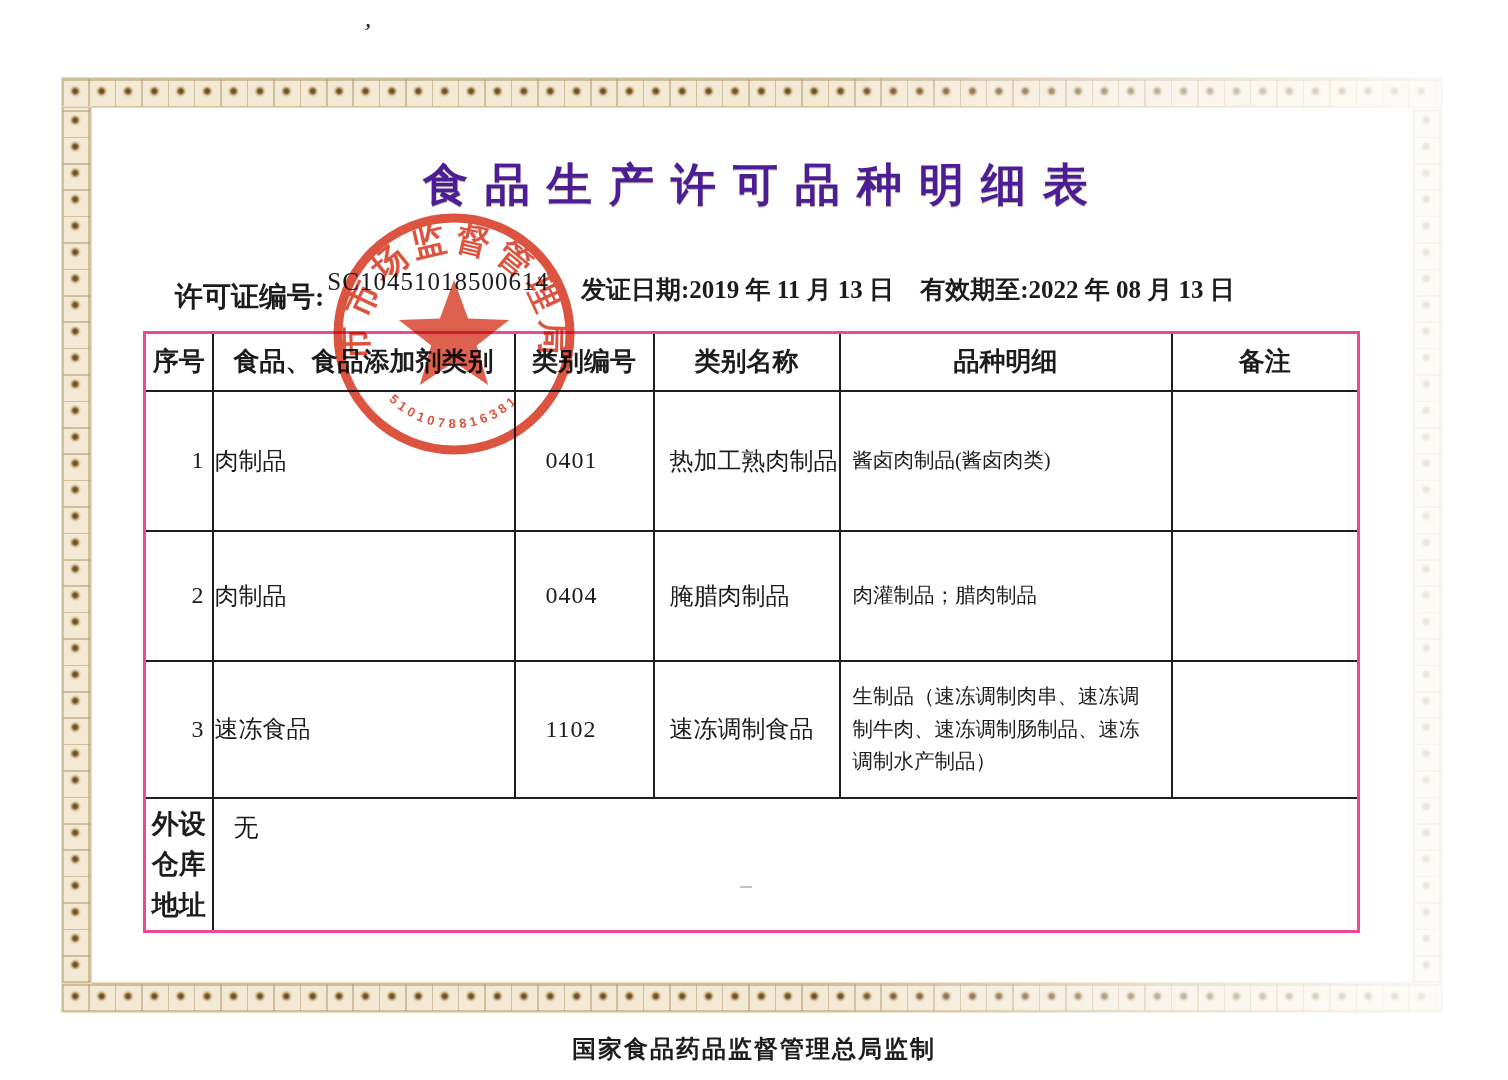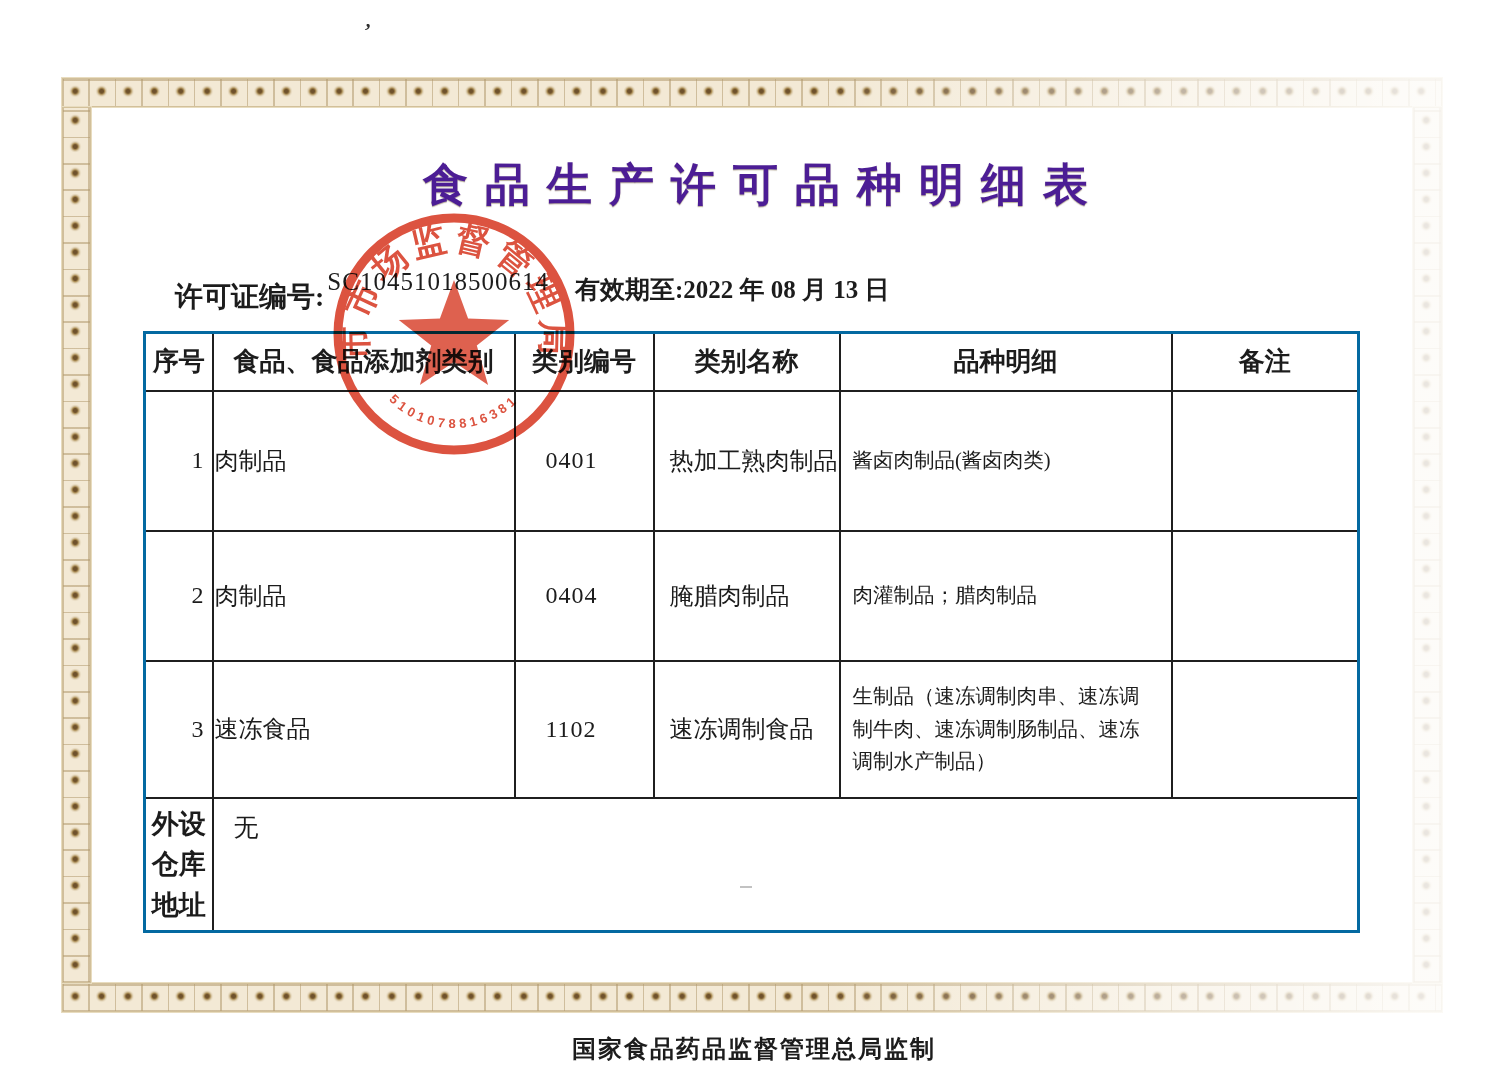--- a/index.html
+++ b/index.html
@@ -57,21 +57,21 @@
   
   table.license-table{
     position:absolute;left:143px;top:331px;width:1214px;
     border-collapse:collapse;table-layout:fixed;
     background:transparent;
   }
   .license-table th,.license-table td{
     border:2px solid #1f1f1f;
     overflow:hidden;
   }
-  .license-table{border:3px solid #0369a1;}
+  .license-table{border:3px solid #ec4899;}
   .license-table th{
     font-size:26px;font-weight:bold;text-align:center;vertical-align:middle;
     padding:0 2px;
   }
   .license-table td{font-size:24px;vertical-align:middle;}
   tr.hdr-row{height:58px;}
   tr.row-1{height:140px;}
   tr.row-2{height:130px;}
   tr.row-3{height:137px;}
   tr.row-wh{height:134px;}
@@ -120,20 +120,21 @@
   <div class="frame-strip frame-left"></div>
   <div class="frame-strip frame-right"></div>
   <div class="frame-fade"></div>
 </div>
 
 <div class="doc-title">食品生产许可品种明细表</div>
 
 <div class="license-line">
   <span class="license-label">许可证编号:</span>
   <span class="license-number">SC10451018500614</span>
+  <span class="issue-date">发证日期:2019 年 11 月 13 日</span>
   <span class="valid-until">有效期至:2022 年 08 月 13 日</span>
 </div>
 
 <table class="license-table">
   <colgroup>
     <col style="width:68px">
       <col style="width:302px">
       <col style="width:139px">
     <col style="width:186px">
       <col style="width:332px">

